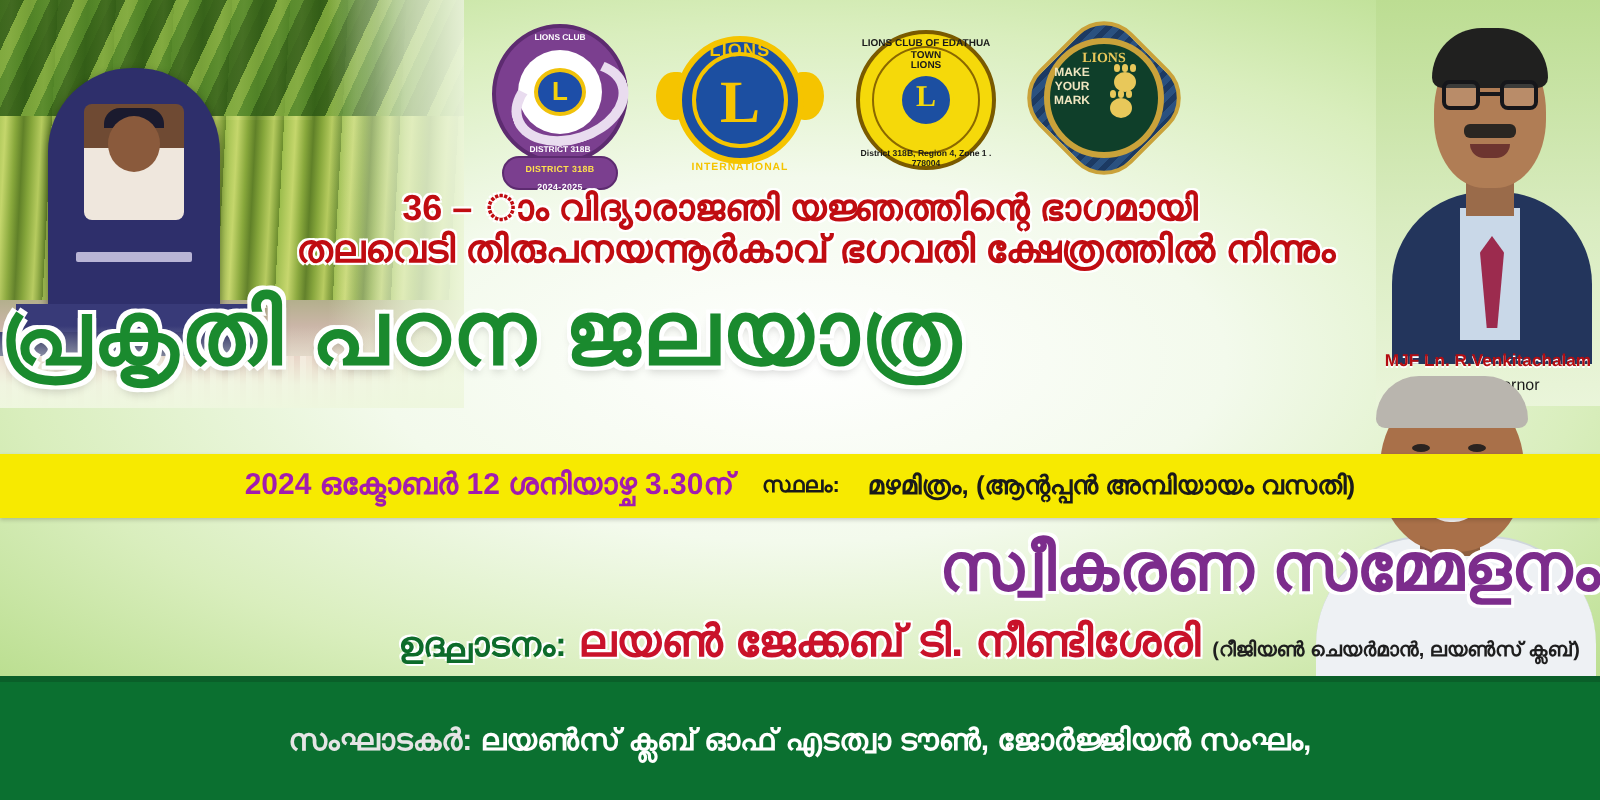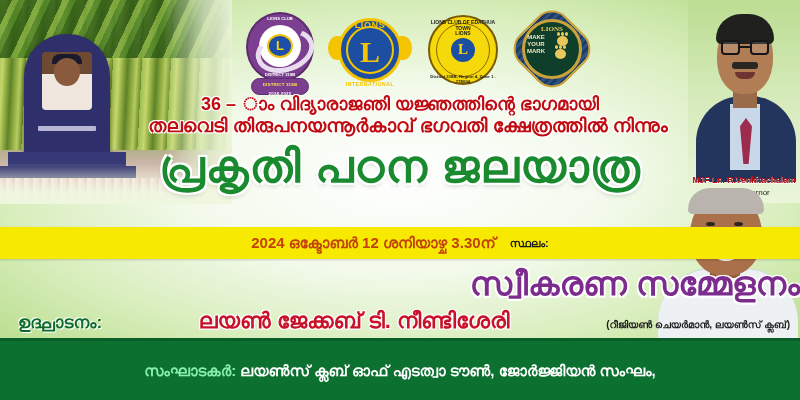--- a/index.html
+++ b/index.html
@@ -120,46 +120,46 @@
   .chair .eye{position:absolute;top:36px;width:9px;height:4px;border-radius:50%;background:#2a2320;}
   .chair .eye.l{left:54px;} .chair .eye.r{left:82px;}
 
   
   .line-sub1{position:absolute;left:0;right:0;top:92px;text-align:center;
     color:#c00c11;font:bold 18px/24px "Liberation Sans",sans-serif;
     text-shadow:1px 1px 0 #fff,-1px -1px 0 #fff,1px -1px 0 #fff,-1px 1px 0 #fff;}
   .line-sub2{position:absolute;left:0;right:0;top:114px;text-align:center;
     color:#c00c11;font:bold 19px/24px "Liberation Sans",sans-serif;
     text-shadow:1px 1px 0 #fff,-1px -1px 0 #fff,1px -1px 0 #fff,-1px 1px 0 #fff;padding-left:16px;}
-  .title-main{position:absolute;left:0;right:0;top:138px;text-align:center;
+  .title-main{position:absolute;left:0;right:0;top:138px;
     color:#1a8a2e;font:bold 45px/58px "Liberation Sans",sans-serif;letter-spacing:1px;
     text-shadow:2px 2px 0 #fff,-2px -2px 0 #fff,2px -2px 0 #fff,-2px 2px 0 #fff,0 3px 5px rgba(0,0,0,.18);}
   .line-dest{position:absolute;left:0;right:0;top:196px;text-align:center;
     color:#b5091a;font:bold 19px/26px "Liberation Sans",sans-serif;
     text-shadow:1px 1px 0 #fff,-1px -1px 0 #fff,1px -1px 0 #fff,-1px 1px 0 #fff;}
   .band-date{position:absolute;left:0;right:0;top:227px;height:32px;background:#f7ea00;
     display:flex;align-items:center;justify-content:center;gap:14px;
     box-shadow:0 1px 2px rgba(0,0,0,.18);}
-  .band-date .d1{color:#c2410c;font:bold 15px/18px "Liberation Sans",sans-serif;}
+  .band-date .d1{color:#a21caf;font:bold 15px/18px "Liberation Sans",sans-serif;}
   .band-date .d2{color:#1a1a1a;font:bold 11px/14px "Liberation Sans",sans-serif;}
   .band-date .d3{color:#1a1a1a;font:bold 13px/16px "Liberation Sans",sans-serif;}
   .title-recep{position:absolute;left:0;right:0;top:262px;text-align:right;
     color:#7c2c8c;font:bold 33px/44px "Liberation Sans",sans-serif;
     text-shadow:1.5px 1.5px 0 #fff,-1.5px -1.5px 0 #fff,1.5px -1.5px 0 #fff,-1.5px 1.5px 0 #fff;}
   .line-inaug{position:absolute;left:18px;right:10px;top:308px;display:flex;align-items:baseline;
-    justify-content:space-between;gap:6px;white-space:nowrap;}
+    justify-content:flex-end;gap:6px;white-space:nowrap;}
   .line-inaug .lbl{color:#0d6b2a;font:bold 17px/22px "Liberation Sans",sans-serif;
     text-shadow:1px 1px 0 #fff,-1px -1px 0 #fff;}
   .line-inaug .nm{color:#c9122a;font:bold 22px/26px "Liberation Sans",sans-serif;
     text-shadow:1px 1px 0 #fff,-1px -1px 0 #fff,1px -1px 0 #fff,-1px 1px 0 #fff;}
   .line-inaug .paren{color:#1e1e1e;font:bold 10px/14px "Liberation Sans",sans-serif;}
   .footer{position:absolute;left:0;right:0;bottom:0;height:59px;background:#0b7030;
     border-top:3px solid #0a5f29;display:flex;flex-direction:column;align-items:center;justify-content:center;}
   .footer .r1{white-space:nowrap;}
-  .footer .r1 .org{color:#86efac;font:bold 15px/20px "Liberation Sans",sans-serif;}
+  .footer .r1 .org{color:#e5e5e5;font:bold 15px/20px "Liberation Sans",sans-serif;}
   .footer .r1 .rest{color:#ffffff;font:bold 15px/20px "Liberation Sans",sans-serif;}
   .footer .r2{color:#ffffff;font:bold 15px/20px "Liberation Sans",sans-serif;white-space:nowrap;}
 </style>
 </head>
 <body>
 
 <div id="poster">
 
   <div class="photo-left">
     <div class="pl-sky"></div>
@@ -272,20 +272,21 @@
     <div class="hair"></div>
     <div class="eye l"></div>
     <div class="eye r"></div>
     <div class="mous"></div>
     <div class="mouth"></div>
   </div>
 
   <div class="band-date">
     <span class="d1">2024 ഒക്ടോബർ 12 ശനിയാഴ്ച 3.30ന്</span>
     <span class="d2">സ്ഥലം:</span>
+    <span class="d3">മഴമിത്രം, (ആന്റപ്പൻ അമ്പിയായം വസതി)</span>
   </div>
 
   <div class="title-recep">സ്വീകരണ സമ്മേളനം</div>
 
   <div class="line-inaug">
     <span class="lbl">ഉദ്ഘാടനം:</span>
     <span class="nm">ലയൺ ജേക്കബ് ടി. നീണ്ടിശേരി</span>
     <span class="paren">(റീജിയൺ ചെയർമാൻ, ലയൺസ് ക്ലബ്)</span>
   </div>
 

